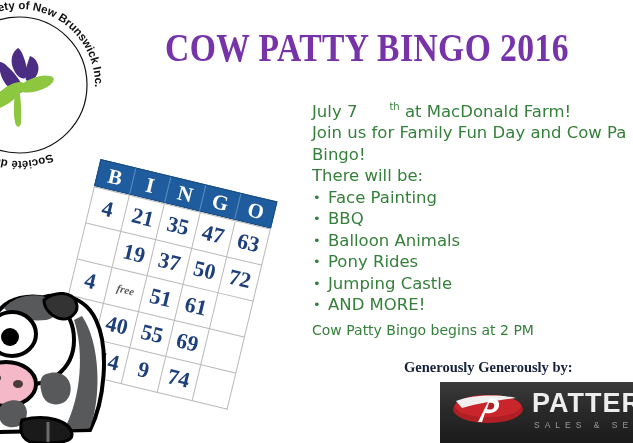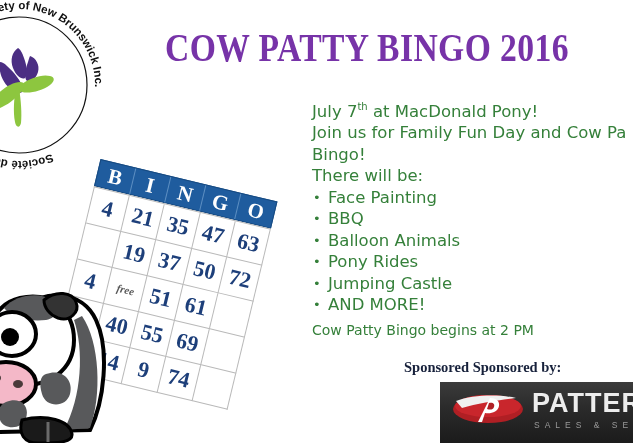--- a/index.html
+++ b/index.html
@@ -52,20 +52,21 @@
     color: #35803A;
     font-family: "DejaVu Sans", sans-serif;
     font-size: 16.5px;
     line-height: 21.5px;
     white-space: nowrap;
   }
   #body-copy .ln { display: block; }
   #body-copy sup {
     font-size: 10px;
     vertical-align: super;
+    margin-left: 32px;
   }
   #event-list {
     list-style: none;
     margin: 0;
     padding: 0;
   }
   #event-list li {
     position: relative;
     padding-left: 16px;
     line-height: 21.5px;
@@ -226,37 +227,37 @@
         <path d="M96,92 C104,86 116,82 124,84 C129,85 129,89 124,93 C116,99 103,102 96,100 C92,98 92,95 96,92 Z" fill="#8DC63F"></path>
         <path d="M66,108 C74,98 86,90 94,90 C99,90 100,94 95,100 C87,110 74,118 67,117 C62,116 62,113 66,108 Z" fill="#8DC63F"></path>
         <path d="M93,96 C95,108 96,122 95,131 C94,136 90,136 89,130 C87,120 88,105 90,97 C91,94 92,93 93,96 Z" fill="#8DC63F"></path>
       </g>
     </svg>
   </div>
 
   <div id="poster-title">COW PATTY BINGO 2016</div>
 
   <div id="body-copy">
-    <span class="ln"><span>July 7</span><sup>th</sup><span> at MacDonald Pony!</span></span>
+    <span class="ln"><span>July 7</span><sup>th</sup><span> at MacDonald Farm!</span></span>
     <span class="ln">Join us for Family Fun Day and Cow Pa</span>
     <span class="ln">Bingo!</span>
     <span class="ln">There will be:</span>
     <ul id="event-list">
       <li>Face Painting</li>
       <li>BBQ</li>
       <li>Balloon Animals</li>
       <li>Pony Rides</li>
       <li>Jumping Castle</li>
       <li>AND MORE!</li>
     </ul>
   </div>
 
   <div id="start-time">Cow Patty Bingo begins at 2 PM</div>
 
-  <div id="sponsor-label">Sponsored Sponsored by:</div>
+  <div id="sponsor-label">Generously Generously by:</div>
 
   <div id="sponsor-logo">
     <svg class="mark" viewBox="0 0 72 34" aria-hidden="true">
       <ellipse cx="36" cy="17" rx="35" ry="14" fill="#B01F24"></ellipse>
       <ellipse cx="36" cy="14" rx="33" ry="11" fill="#C9262C"></ellipse>
       <path d="M4,9 C20,3 46,2 64,6 C48,8 26,11 10,16 Z" fill="#f0f0f0"></path>
       <path d="M26,30 L38,6 C44,6 48,9 47,14 C46,20 39,22 33,21 L30,30 Z" fill="#ffffff"></path>
       <path d="M37,11 C41,10 43,12 42,15 C41,18 38,18 35,17 Z" fill="#B01F24"></path>
     </svg>
     <div class="brand">PATTERS</div>

